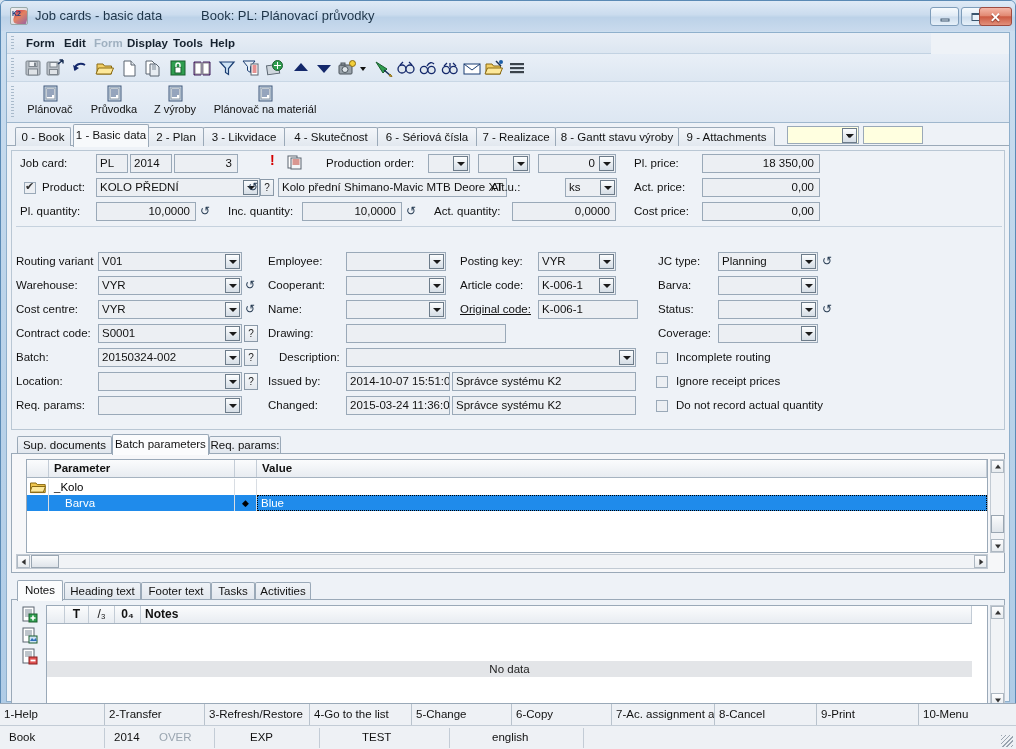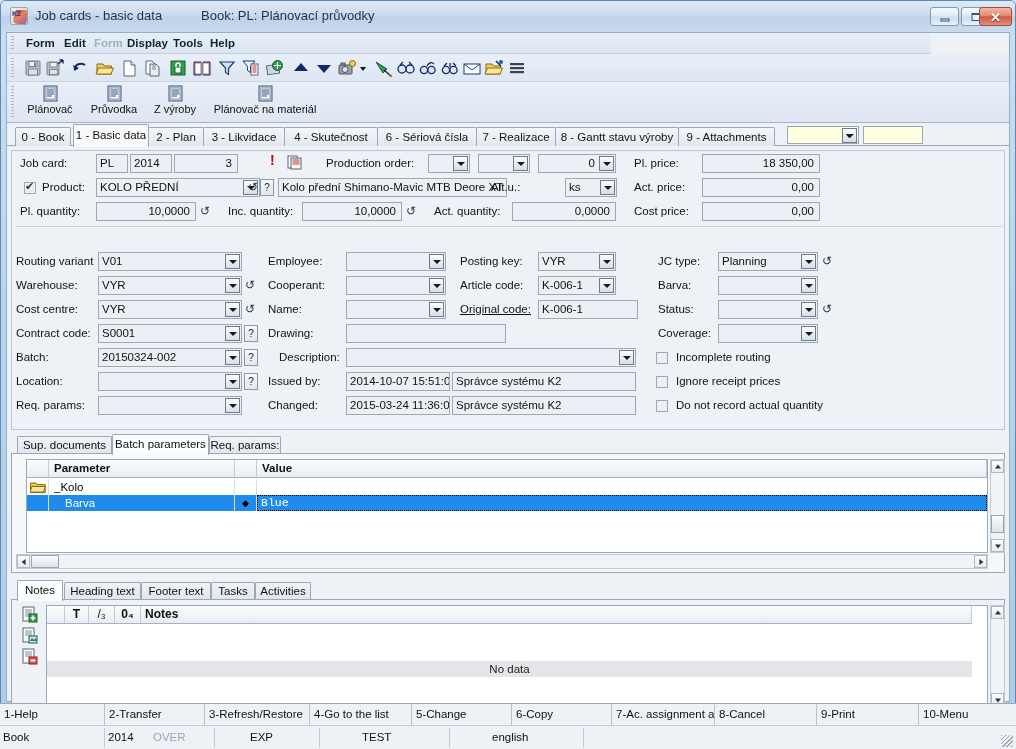--- a/index.html
+++ b/index.html
@@ -351,21 +351,21 @@
     padding-left:4px; border-right:1px solid #b9c3cd;
     overflow:hidden; white-space:nowrap;
   }
   #statusbar {
     position:absolute; left:0; top:725px; width:1016px; height:24px;
     background:#eef1f5; border-top:1px solid #c3ccd6;
   }
   .stcell {
     position:absolute; top:2px; height:20px;
     font-size:11.5px; color:#111; line-height:19px;
-    padding-left:3px; border-right:1px solid #c3ccd6;
+    padding-left:9px; border-right:1px solid #c3ccd6;
     white-space:nowrap;
   }
   .stcell.dim { color:#9aa5b0; }
   #grip {
     position:absolute; right:3px; bottom:2px; width:12px; height:12px;
     background-image:
       repeating-linear-gradient(135deg,#9aa5b0 0 1px,transparent 1px 3px);
   }
   .red-excl {
     position:absolute; font-size:14px; font-weight:bold; color:#d40000;
@@ -856,21 +856,21 @@
           </div>
           <div class="c-param" style="width:186px;">_Kolo</div>
           <div class="c-mark" style="left:208px; width:22px;"></div>
           <div class="c-value" style="left:230px; width:730px;"></div>
         </div>
 
         <div class="grow selected" style="top:35px;">
           <div class="c-ind"></div>
           <div class="c-param" style="width:186px; padding-left:16px;">Barva</div>
           <div class="c-mark" style="left:208px; width:22px; text-align:center; font-size:9px; line-height:16px; color:#000;">◆</div>
-          <div class="c-value" style="left:230px; width:730px;font-family:Liberation Mono, monospace;">Blue</div>
+          <div class="c-value" style="left:230px; width:730px;">Blue</div>
         </div>
       </div>
 
       <div class="sbv" style="left:978px; top:5px; width:15px; height:94px;">
         <div class="sb-btn arrow-up" style="left:0; top:0; width:13px; height:13px;"></div>
         <div class="sb-thumb" style="left:0; top:55px; width:13px; height:18px;"></div>
         <div class="sb-btn arrow-dn" style="left:0; bottom:0; width:13px; height:13px;"></div>
       </div>
 
       <div class="sbh" style="left:4px; top:100px; width:972px; height:15px;">

